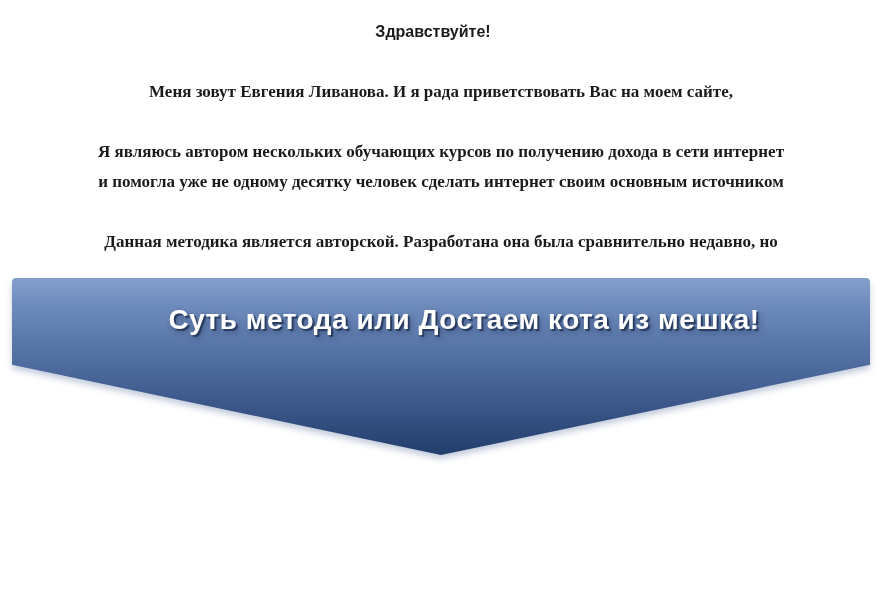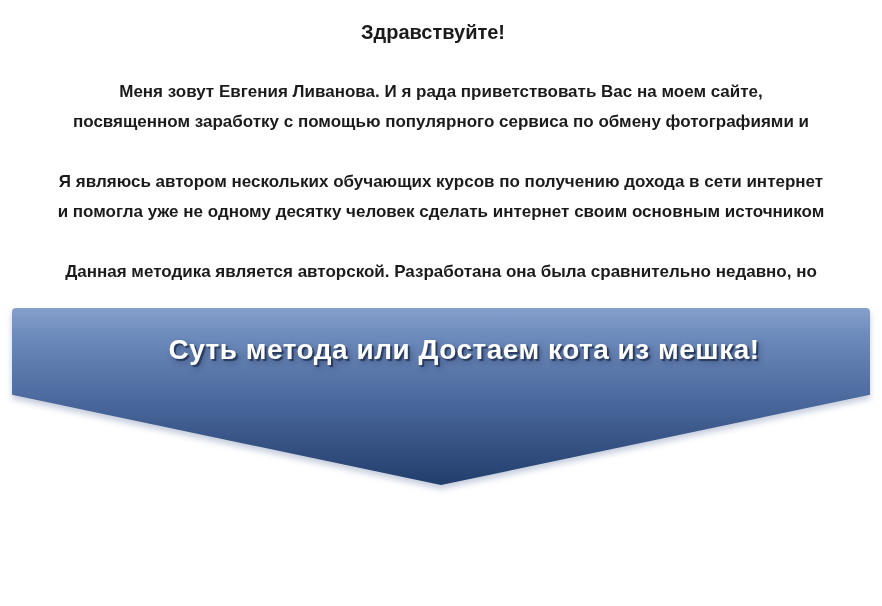--- a/index.html
+++ b/index.html
@@ -14,30 +14,30 @@
     background: #ffffff;
     overflow: hidden;
   }
   .content {
     text-align: center;
     color: var(--body-text-color, #1b1b1b);
     font-weight: 700;
   }
   .heading {
     margin: 17px 16px 0 0;
-    font-size: 20px;
+    font-size: 16px;
     line-height: 30px;
     font-weight: 700;
   }
   .para {
     margin: 30px 0 0 0;
     font-size: 17px;
     line-height: 30px;
   }
-  .line { display: block; }
+  .line { display: block; font-family: Liberation Serif, serif; }
   .xbold {
     -webkit-text-stroke: 0.55px currentColor;
   }
   .banner-outer {
     position: relative;
     width: 858px;
     height: 177px;
     margin: 21px auto 0 auto;
     filter: drop-shadow(0px 4px 3px rgba(145, 160, 190, 0.55));
   }
@@ -70,21 +70,20 @@
 </head>
 <body>
 
 <div class="page content">
 
   <h1 class="heading">Здравствуйте!</h1>
 
   <div>
       <div class="para">
         <div class="line"><span>Меня зовут Евгения Ливанова. И я рада приветствовать Вас на моем сайте,</span></div>
-        <div class="line"><span>посвященном заработку с помощью популярного сервиса по обмену фотографиями и</span></div>
       </div>
       <div class="para">
         <div class="line"><span>Я являюсь автором нескольких обучающих курсов по получению дохода в сети интернет</span></div>
         <div class="line"><span>и помогла уже не одному десятку человек сделать интернет своим основным источником</span></div>
       </div>
       <div class="para">
         <div class="line"><span>Данная методика является авторской. Разработана она была сравнительно недавно, но</span></div>
       </div>
     </div>
 

